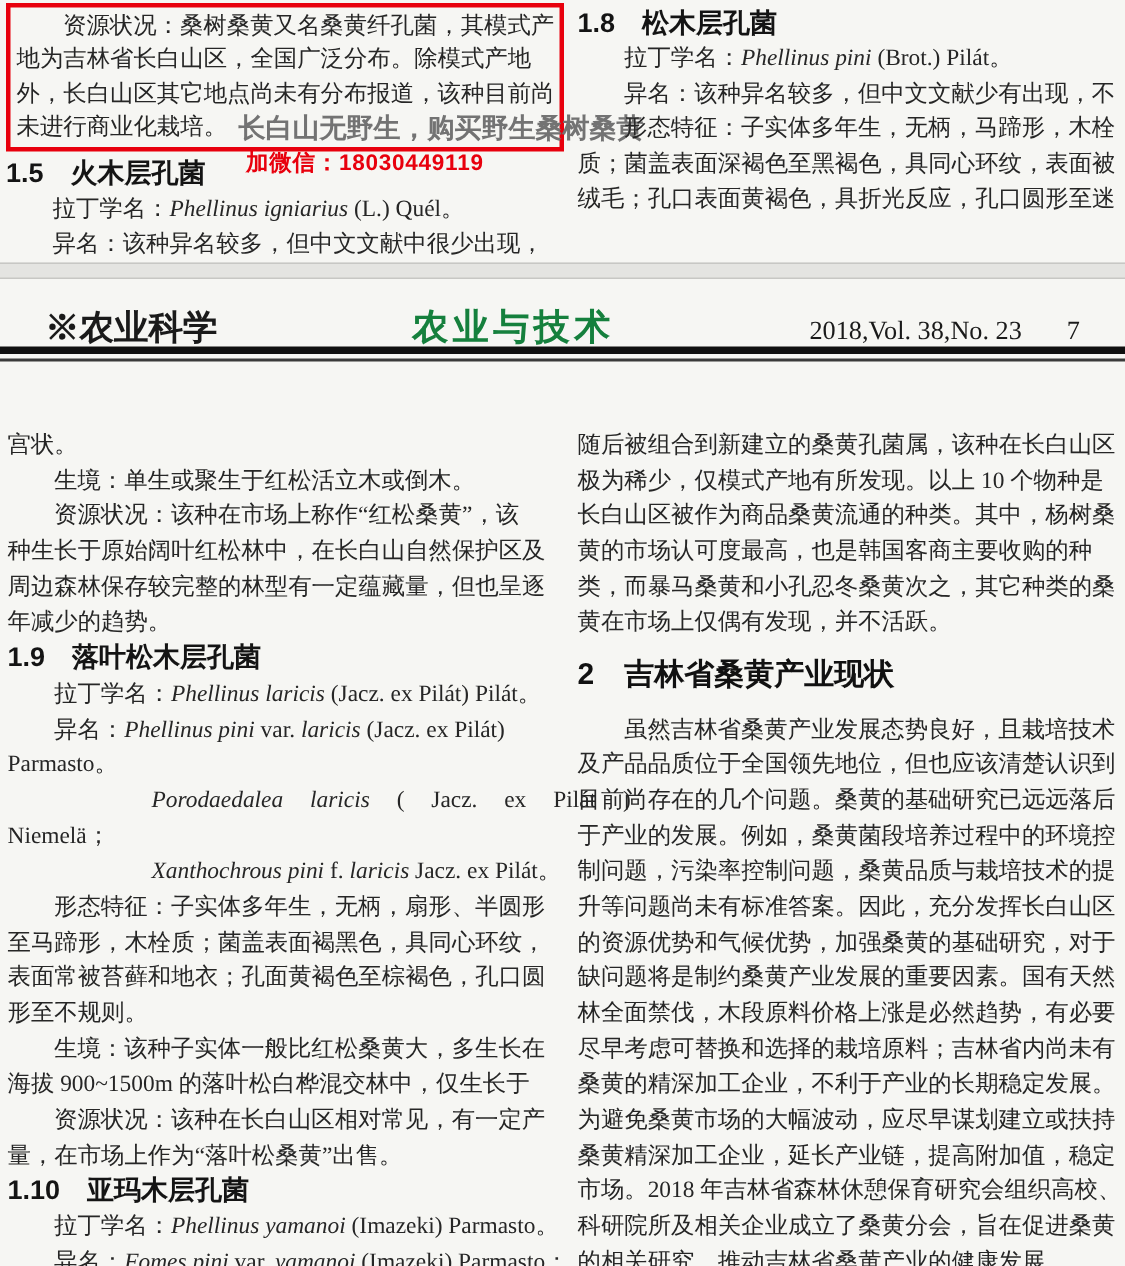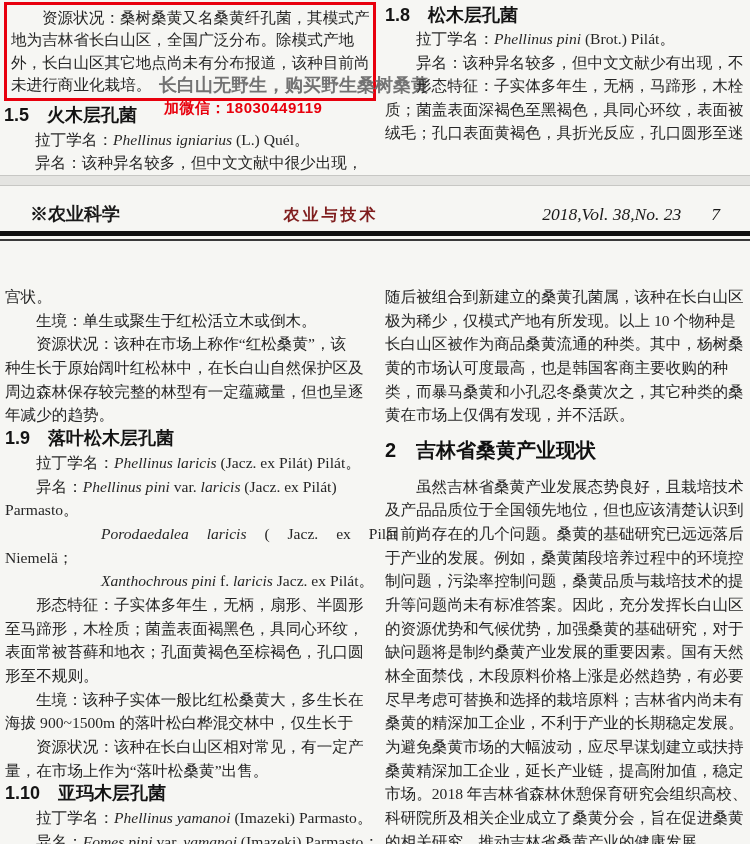--- a/index.html
+++ b/index.html
@@ -49,24 +49,24 @@
   .scan-band{
     position:absolute;top:175px;left:0;width:750px;height:9px;
     background:#e4e4e1;border-top:1px solid #c7c7c4;border-bottom:1px solid #c7c7c4;
   }
 
   
   .journal-header{
     position:absolute;top:202px;left:30px;width:690px;height:28px;
     display:flex;align-items:baseline;justify-content:space-between;
   }
-  .jh-left{font-size:18px;font-weight:bold;color:#1a1a1a;}
-  .jh-center{font-family:"Liberation Sans",sans-serif;font-size:16px;font-weight:bold;color:#7f1d1d;letter-spacing:3px;}
+  .jh-left{font-size:23px;font-weight:bold;color:#1a1a1a;}
+  .jh-center{font-family:"Liberation Sans",sans-serif;font-size:24px;font-weight:bold;color:#15803d;letter-spacing:3px;}
   .jh-right{display:flex;align-items:baseline;gap:30px;}
-  .jh-issue,.jh-page{font-style:italic;font-size:17.5px;color:#1a1a1a;}
+  .jh-issue,.jh-page{font-size:17.5px;color:#1a1a1a;}
   .rule-thick{position:absolute;top:231px;left:0;width:750px;height:4.5px;background:#101010;}
   .rule-thin{position:absolute;top:239px;left:0;width:750px;height:1.5px;background:#3a3a3a;}
 
   
   .body-region{position:absolute;top:257px;left:0;width:626px;height:587px;margin-top:28px;}
   .body-left{position:absolute;top:0;left:5px;width:370px;}
   .body-right{position:absolute;top:0;left:385px;width:365px;}
 </style>
 </head>
 <body>

